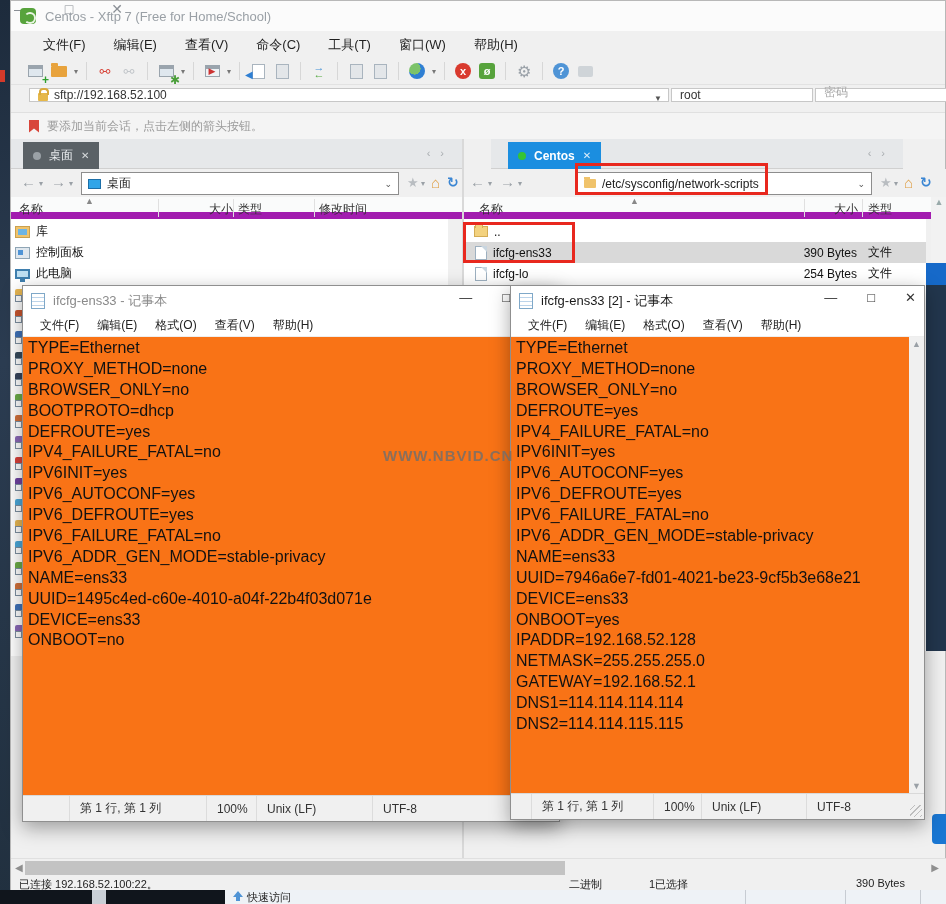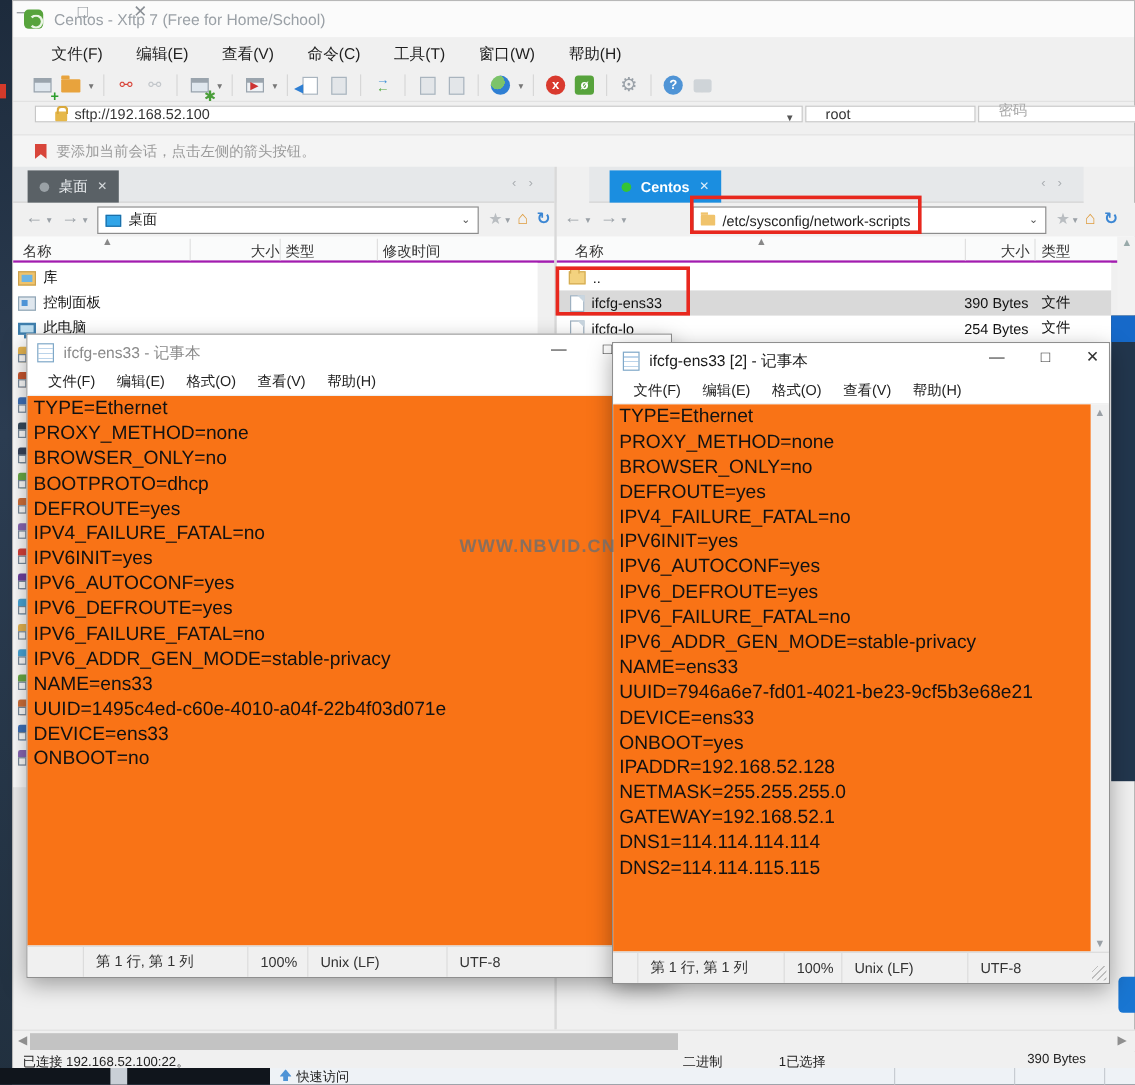--- a/index.html
+++ b/index.html
@@ -62,21 +62,21 @@
   .shape-help { width:16px; height:16px; border-radius:50%; background:#4f94d6; color:#fff;
     font-size:11px; font-weight:bold; display:flex; align-items:center; justify-content:center;}
   .shape-bubble { width:15px; height:11px; background:#cfd4d8; border-radius:2px; position:relative;}
   .shape-bubble::after { content:""; position:absolute; left:3px; bottom:-4px;
     border:4px solid transparent; border-top-color:#cfd4d8; }
 
   .addrbar { left:0; top:84px; width:100%; height:28px; background:#f0f0f0;
     border-bottom:1px solid #e0e0e0;}
   .addr-field { position:absolute; top:3px; height:14px; background:#fff;
     border:1px solid #c7c7c7; font-size:12px; color:#333; display:flex; align-items:center;
-    padding:0 16px; }
+    padding:0 8px; }
   .lock { width:10px; height:8px; background:#e6b84a; border-radius:1px; position:relative;
     margin-right:6px; margin-top:3px;}
   .lock::before { content:""; position:absolute; left:1px; top:-5px; width:6px; height:5px;
     border:2px solid #d9a93c; border-bottom:none; border-radius:4px 4px 0 0;}
   .field-caret { position:absolute; right:6px; top:5px; font-size:8px; color:#555; }
   .placeholder { color:#a8a8a8;align-items:flex-end; }
 
   .noticebar { left:0; top:112px; width:100%; height:26px; background:#f4f4f4;
     display:flex; align-items:center; padding-left:18px; }
   .flag { width:10px; height:13px; background:#d8453a; clip-path:polygon(0 0,100% 0,100% 100%,50% 70%,0 100%); margin-right:8px;}
@@ -107,21 +107,21 @@
   .combo { position:absolute; top:3px; height:23px; background:#fff; border:1px solid #8d8d8d;
     display:flex; align-items:center; font-size:12px; color:#222; padding:0 6px; gap:6px;}
   .combo .cmb-caret { position:absolute; right:6px; font-size:9px; color:#555; }
   .mini-monitor { width:13px; height:10px; background:#31a5e8; border:1px solid #1c6fa8; }
   .mini-folder { width:12px; height:9px; background:#f0c36b; border-radius:1px; position:relative;}
   .mini-folder::before { content:""; position:absolute; top:-2px; left:0; width:6px; height:2px; background:#f0c36b;}
   .nav-star { position:absolute; top:6px; color:#b9bdc1; font-size:13px; }
   .nav-home { position:absolute; top:5px; color:#de9c3f; font-size:15px; font-weight:bold; }
   .nav-refresh { position:absolute; top:5px; color:#3b86d3; font-size:14px; font-weight:bold; }
 
-  .hdr-row { height:22px; background:#fafbfb; border-bottom:2px solid #a21caf; font-size:12px; color:#333;padding-left:36px; }
+  .hdr-row { height:22px; background:#fafbfb; border-bottom:7px solid #a21caf; font-size:12px; color:#333;padding-left:36px; }
   .hdr-row.lft { left:0; top:196px; width:451px; }
   .hdr-row.rgt { left:453px; top:196px; width:483px; }
   .hdr-cell { position:absolute; top:4px; }
   .hdr-div { position:absolute; top:2px; width:1px; height:18px; background:#e0e0e0; }
   .sort-caret { position:absolute; top:-1px; font-size:9px; color:#888; }
 
   .filelist { background:#fff; }
   .filelist.lft { left:0; top:218px; width:437px; height:437px; }
   .filelist.rgt { left:453px; top:218px; width:462px; height:432px; }
   .frow { position:absolute; left:0; height:21px; width:100%; display:flex; align-items:center;
@@ -167,21 +167,21 @@
   .hscroll { left:0; top:857px; width:936px; height:18px; background:#f0f0f0;
     border-top:1px solid #e0e0e0; }
   .hs-arrow { position:absolute; top:3px; color:#8f8f8f; font-size:10px; }
   .hs-thumb { position:absolute; left:14px; top:2px; width:540px; height:14px; background:#c3c3c3; }
   .statusbar { left:0; top:875px; width:936px; height:15px; background:#f0f0f0;
     font-size:11px; color:#222; }
   .statusbar span { position:absolute; top:1px; }
 
   
   .notepad { background:#fff; border:1px solid #8f8f8f; box-shadow:0 6px 18px rgba(0,0,0,.35); }
-  .np1 { left:22px; top:278px; width:538px; height:537px; z-index:10; }
+  .np1 { left:22px; top:285px; width:538px; height:537px; z-index:10; }
   .np2 { left:510px; top:285px; width:415px; height:535px; z-index:20; }
   .np-title { position:absolute; left:0; top:0; width:100%; height:29px; background:#fff;
     display:flex; align-items:center; padding-left:8px; gap:8px; }
   .np-title .t { font-size:13px; }
   .np1 .np-title .t { color:#8a8a8a; }
   .np2 .np-title .t { color:#1a1a1a; }
   .np-ico { width:14px; height:16px; background:
     repeating-linear-gradient(180deg,#fff 0 3px,#bcd4ea 3px 4px); border:1px solid #7fa8c8; }
   .np-ctrl { position:absolute; top:4px; right:8px; display:flex; gap:30px; color:#333;
     font-size:13px; }

